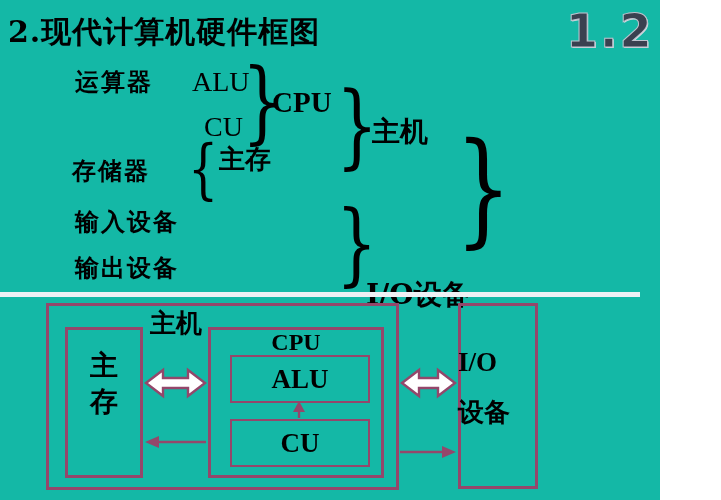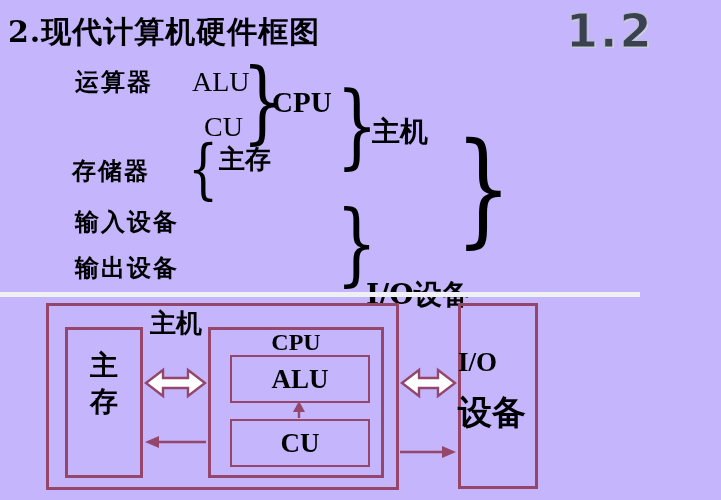--- a/index.html
+++ b/index.html
@@ -2,21 +2,21 @@
 <html><head>
 <meta charset="utf-8">
 <style>
   :root{
     --maroon:#94476b;
     --ink:#000000;
     --pagenum:#3a4150;
   }
   html,body{margin:0;padding:0;background:#ffffff;}
   #slide{
-    position:relative;width:721px;height:500px;background:#c4b5fd;overflow:hidden;
+    position:relative;width:660px;height:500px;background:#14b8a6;overflow:hidden;
     font-family:"DejaVu Serif",serif;color:var(--ink);
   }
   .abs{position:absolute;}
   .cjk{font-family:"DejaVu Serif",serif;font-weight:bold;}
   .lat{font-family:"Liberation Serif",serif;}
   #title{left:8px;top:12px;font-size:30px;font-weight:bold;letter-spacing:1px;}
   #pagenum{
     left:566px;top:4px;font-size:46px;font-weight:bold;color:var(--pagenum);
     font-family:"DejaVu Sans",sans-serif;letter-spacing:2px;
     -webkit-text-stroke:1px #bdc3ce;
@@ -79,21 +79,21 @@
     <div class="cjk" style="font-size:28px;line-height:36px;">主</div>
     <div class="cjk" style="font-size:28px;line-height:36px;">存</div>
   </div>
 
   <div class="abs lat" style="left:208px;top:329px;width:176px;text-align:center;font-size:24px;font-weight:bold;">CPU</div>
   <div class="abs centerlbl lat" style="left:230px;top:355px;width:140px;height:48px;font-size:27px;font-weight:bold;">ALU</div>
   <div class="abs centerlbl lat" style="left:230px;top:419px;width:140px;height:48px;font-size:27px;font-weight:bold;">CU</div>
 
   <div class="abs" style="left:458px;top:345px;width:80px;">
     <div class="lat" style="font-size:27px;font-weight:bold;line-height:34px;">I/O</div>
-    <div class="cjk" style="font-size:34px;line-height:34px;margin-top:16px;">设备</div>
+    <div class="cjk" style="font-size:26px;line-height:34px;margin-top:16px;">设备</div>
   </div>
 
   <svg id="arrow-layer" viewBox="0 0 721 500" xmlns="http://www.w3.org/2000/svg">
     <polygon class="dbl" points="146,383 163,370 163,378 188,378 188,370 205,383 188,396 188,388 163,388 163,396"></polygon>
     <polygon class="dbl" points="402,383 419,370 419,378 438,378 438,370 455,383 438,396 438,388 419,388 419,396"></polygon>
     <line class="thin" x1="206" y1="442" x2="156" y2="442"></line>
     <polygon class="head" points="145,442 159,436 159,448"></polygon>
     <line class="thin" x1="400" y1="452" x2="445" y2="452"></line>
     <polygon class="head" points="456,452 442,446 442,458"></polygon>
     <line class="thin" x1="299" y1="418" x2="299" y2="409"></line>

